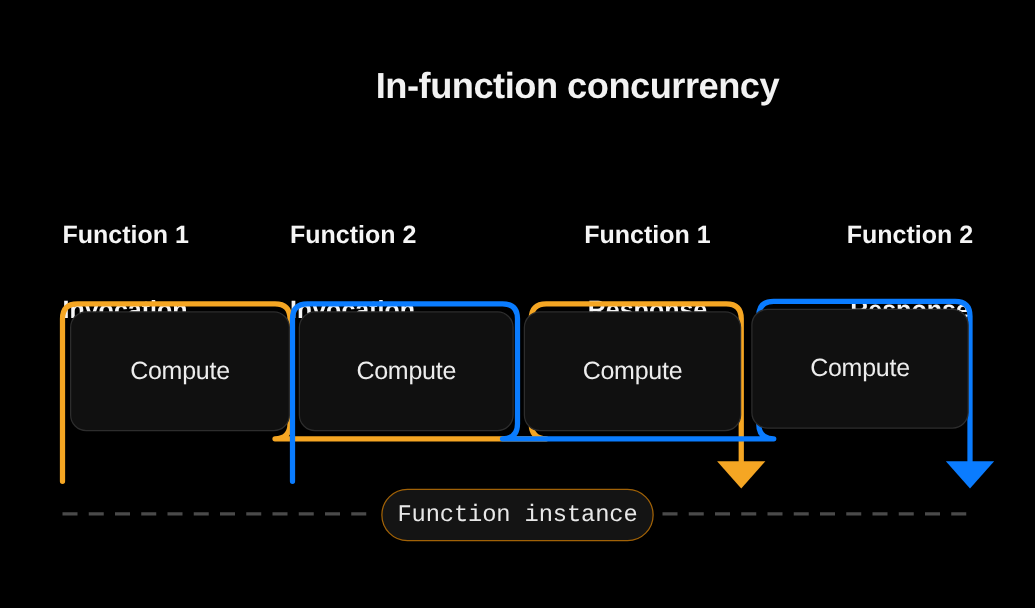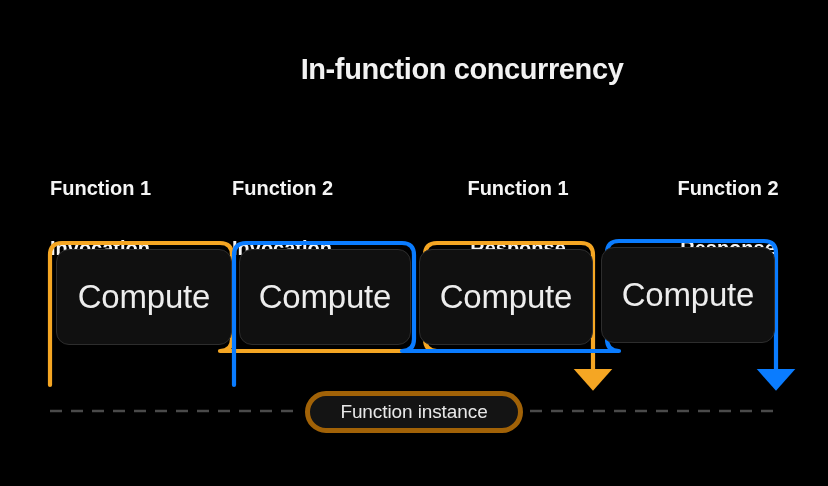--- a/index.html
+++ b/index.html
@@ -64,43 +64,44 @@
     background: #101010;
     border: 1px solid #2d2d2d;
     border-radius: 13px;
     display: flex;
     align-items: center;
     justify-content: center;
     box-sizing: border-box;
   }
   .compute-label {
     color: #ededed;
-    font-size: 33px;
+    font-size: 20px;
     font-weight: 400;
     letter-spacing: -0.2px;
   }
   .box-0 { left: 56px;  top: 249px; width: 176px; height: 96px; }
   .box-1 { left: 239px; top: 249px; width: 172px; height: 96px; }
   .box-2 { left: 419px; top: 249px; width: 174px; height: 96px; }
   .box-3 { left: 601px; top: 247px; width: 174px; height: 96px; }
 
   
   #instance-pill {
     position: absolute;
     left: 305px;
     top: 391px;
     width: 218px;
     height: 42px;
     background: #141414;
-    border: 5px solid #a16207;
+    border: 1px solid #a16207;
     border-radius: 21px;
     display: flex;
     align-items: center;
     justify-content: center;
     box-sizing: border-box;
+    font-family: Liberation Mono, monospace;
   }
   #instance-pill-label {
     color: #e8e8e8;
     font-size: 19px;
     font-weight: 400;
     letter-spacing: -0.1px;
   }
 </style>
 </head>
 <body>

